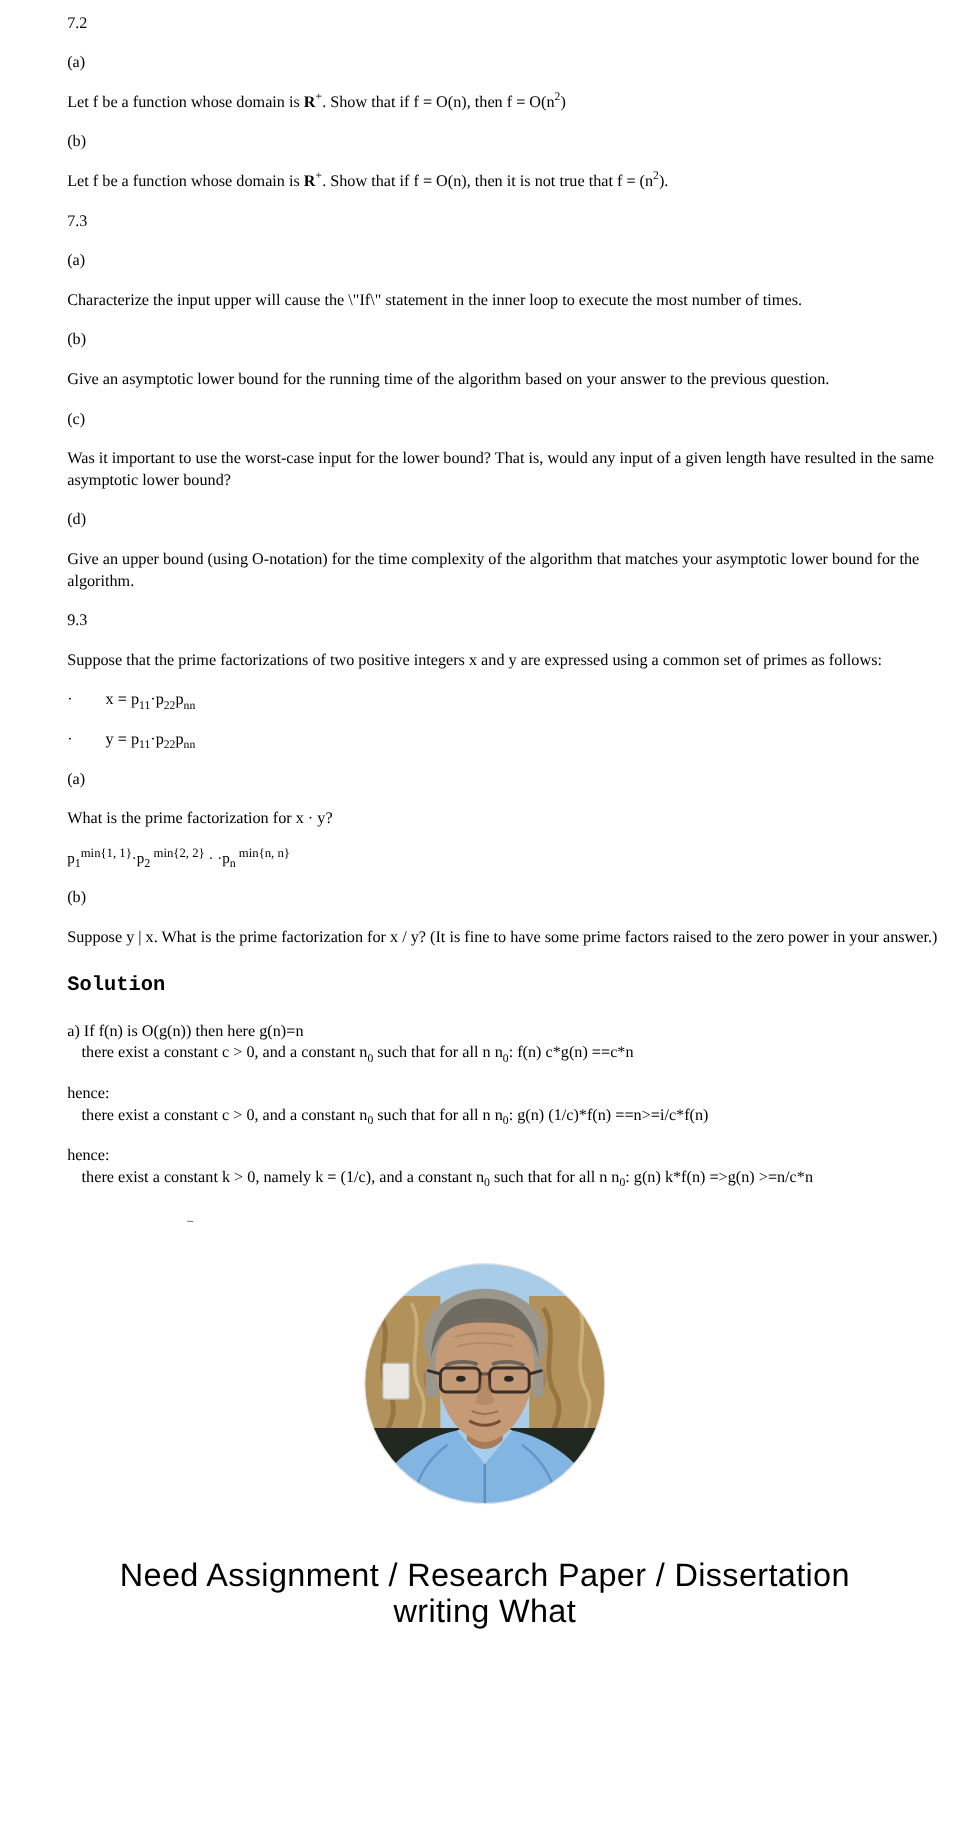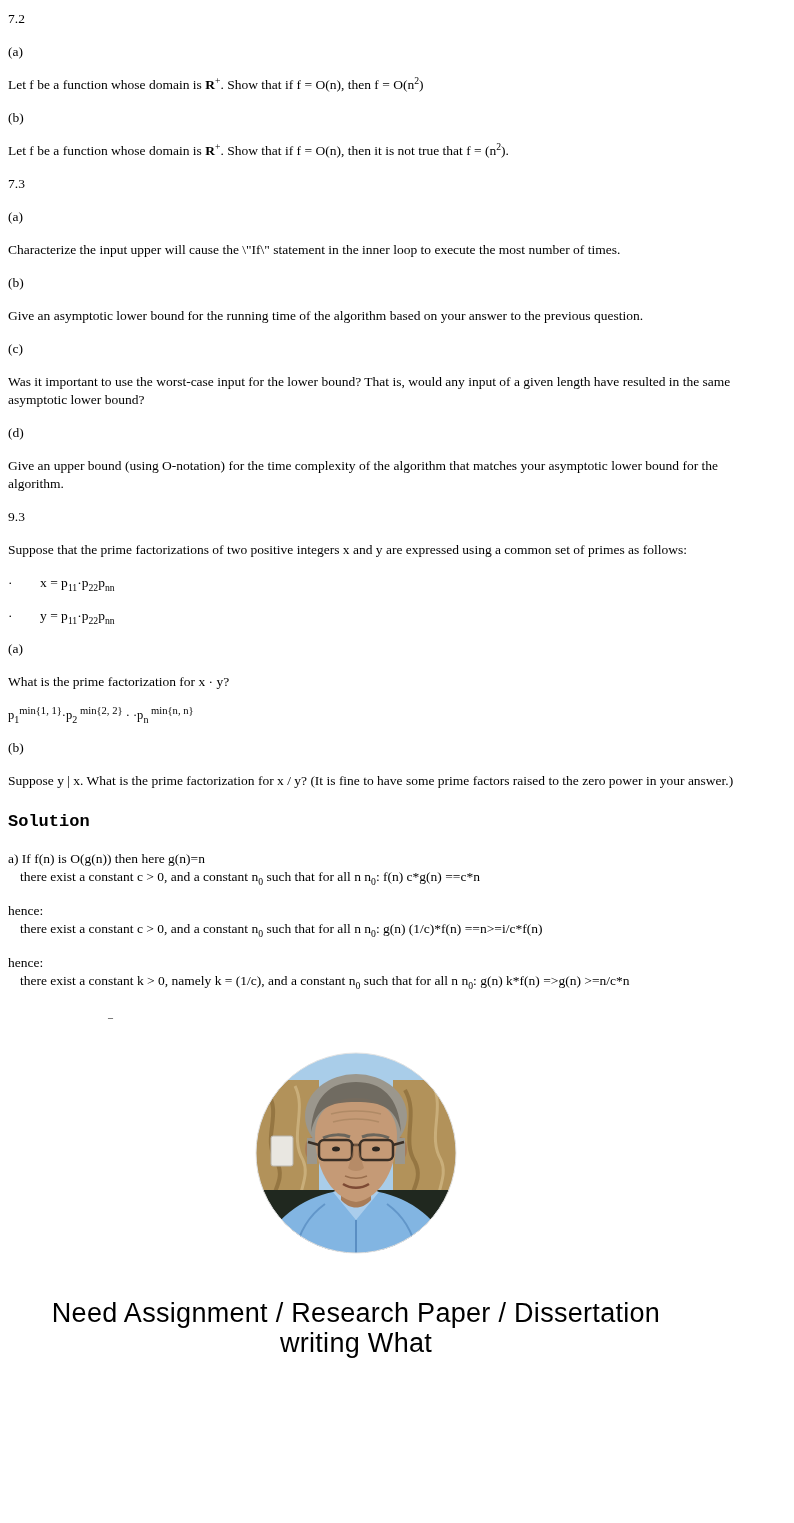--- a/index.html
+++ b/index.html
@@ -4,21 +4,21 @@
 <style>
   html, body { margin: 0; padding: 0; background: #ffffff; }
   body {
     width: 794px;
     min-height: 1523px;
     color: #000000;
     font-family: "Liberation Serif", serif;
     font-size: 13.5px;
     line-height: 18px;
   }
-  .page { width: 712px; }
+  .page { width: 712px; margin-left: 48px; }
   .doc { padding: 4px 8px 0 8px; width: 740px; }
   .blk { margin: 15px 0; }
   .doc .blk:first-child { margin-top: 6px; }
   .heading {
     font-weight: bold;
     font-size: 17px;
     line-height: 20px;
     margin: 22px 0 18px 0;
     font-family: Liberation Mono, monospace;
   }

